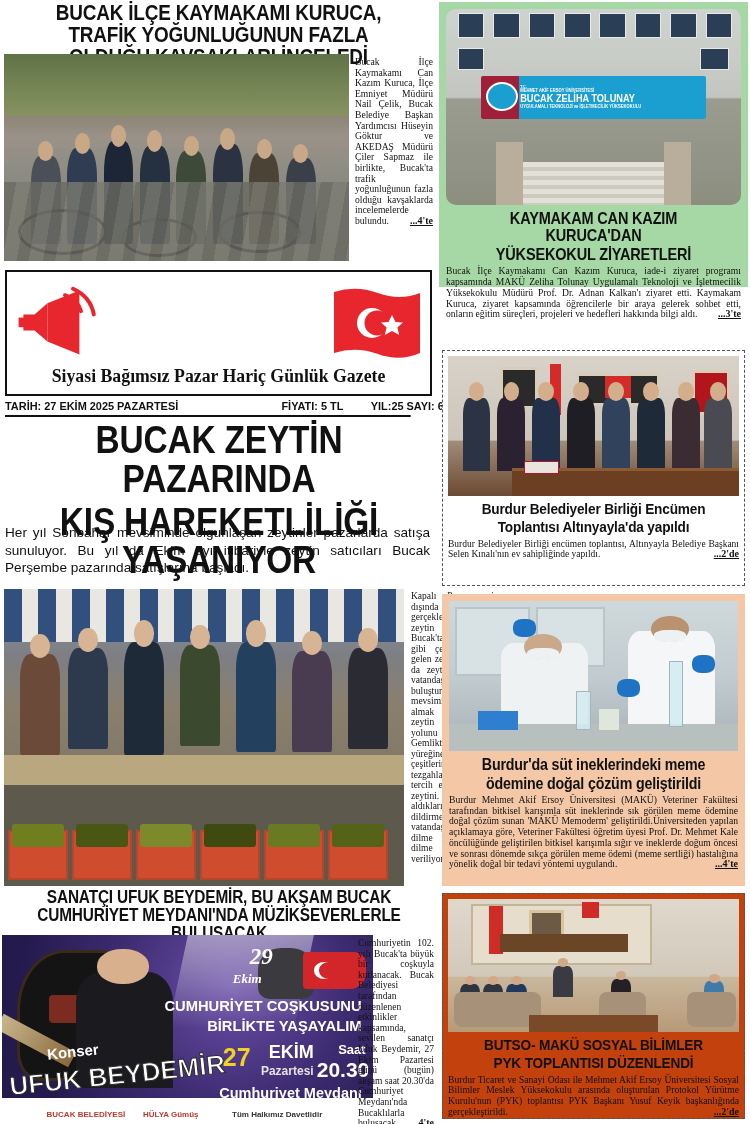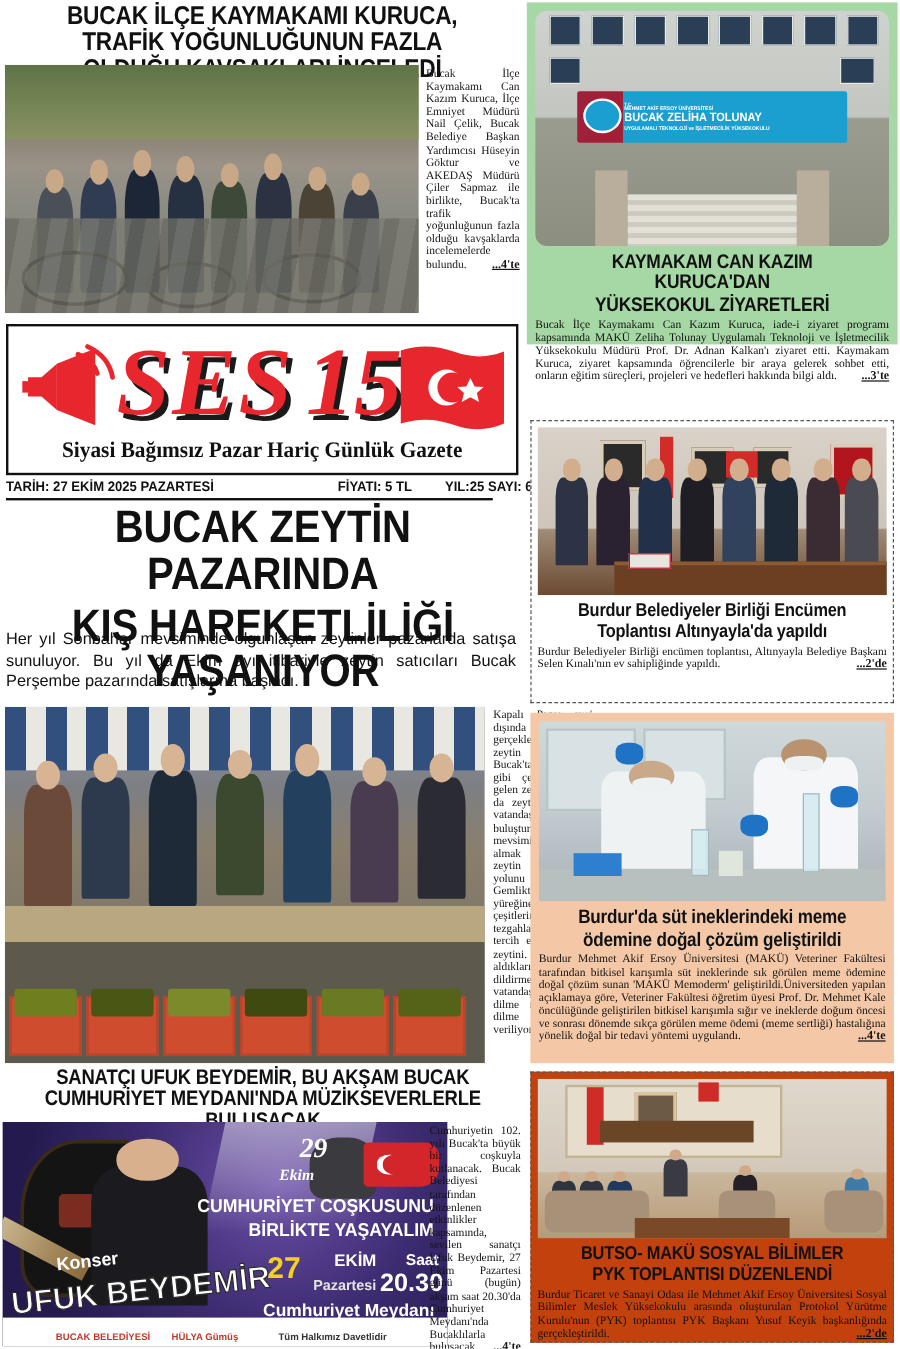--- a/index.html
+++ b/index.html
@@ -183,21 +183,21 @@
   .p-poster .pflag{position:absolute;right:2%;top:9%;width:17%;height:20%;background:#d3262b;border-radius:4px 12px 16px 4px;}
   .p-poster .pflag::before{content:"";position:absolute;left:18%;top:28%;width:34%;height:44%;border-radius:50%;
       box-shadow:inset 5px 0 0 #fff;}
   .p-poster .strip{position:absolute;left:0;bottom:0;width:100%;height:13%;background:#fff;}
   .pt{position:absolute;color:#fff;font-weight:bold;font-family:"Liberation Sans",sans-serif;}
   .pt-29{right:27%;top:5%;font-family:"Liberation Serif",serif;font-style:italic;font-size:23px;color:#fff;}
   .pt-ekim{right:30%;top:19%;font-family:"Liberation Serif",serif;font-style:italic;font-size:13px;}
   .pt-l1{right:3%;top:33%;font-size:15.5px;transform:scaleX(.95);transform-origin:right;}
   .pt-l2{right:3%;top:44%;font-size:15.5px;transform:scaleX(.95);transform-origin:right;}
   .pt-27{right:33%;top:58%;font-size:25px;color:#f2d024;}
-  .pt-ek2{right:16%;top:57%;font-size:14px;color:#fff;}
+  .pt-ek2{right:16%;top:57%;font-size:18px;color:#fff;}
   .pt-paz{right:16%;top:69%;font-size:12px;color:#e3e3e3;}
   .pt-saat{right:2%;top:57%;font-size:13px;}
   .pt-2030{right:1%;top:66%;font-size:21px;}
   .pt-meydan{right:3%;top:80%;font-size:14.5px;}
   .pt-konser{left:12%;top:58%;font-size:15px;transform:rotate(-6deg);}
   .pt-ufuk{left:2%;top:67%;font-size:26px;transform:rotate(-6deg);
       -webkit-text-stroke:1px #2a2a2a;}
   .plogo{position:absolute;bottom:1.5%;font-size:8px;font-weight:bold;color:#333;}
   .plogo.a{left:12%;color:#c0392b;}
   .plogo.b{left:38%;color:#c0392b;}
@@ -264,22 +264,20 @@
     <div id="masthead">
       <svg id="logo-megaphone" viewBox="0 0 100 90">
         <path d="M8 38 L8 58 L22 58 L38 72 L38 24 L22 38 Z" fill="#e8262d"></path>
         <path d="M38 24 L78 8 L78 88 L38 72 Z" fill="#e8262d"></path>
         <rect x="2" y="42" width="8" height="12" fill="#e8262d"></rect>
         <path d="M44 48 q14 -16 26 -26" stroke="#e8262d" stroke-width="6" fill="none" stroke-linecap="round"></path>
         <path d="M48 48 q18 -8 30 -12" stroke="#e8262d" stroke-width="6" fill="none" stroke-linecap="round" opacity="0"></path>
         <path d="M60 14 q16 6 20 20" stroke="#e8262d" stroke-width="5" fill="none" stroke-linecap="round"></path>
         <path d="M70 6 q22 10 26 32" stroke="#e8262d" stroke-width="5" fill="none" stroke-linecap="round"></path>
       </svg>
-      <div id="logo-ses">SES</div>
-      <div id="logo-15">15</div>
       <svg id="logo-flag" viewBox="0 0 90 75">
         <path d="M2 6 q22 -7 44 1 q22 8 42 0 v60 q-20 9 -42 1 q-22 -8 -44 -1 Z" fill="#e8262d"></path>
         <circle cx="40" cy="37" r="15" fill="#fff"></circle>
         <circle cx="45" cy="37" r="12.5" fill="#e8262d"></circle>
         <polygon points="60,29 63.5,36 71,36.6 65.4,41.6 67.2,49 60,45 52.8,49 54.6,41.6 49,36.6 56.5,36" fill="#fff"></polygon>
       </svg>
       <div id="logo-sub">Siyasi Bağımsız Pazar Hariç Günlük Gazete</div>
     </div>
 
     <div id="infobar">

